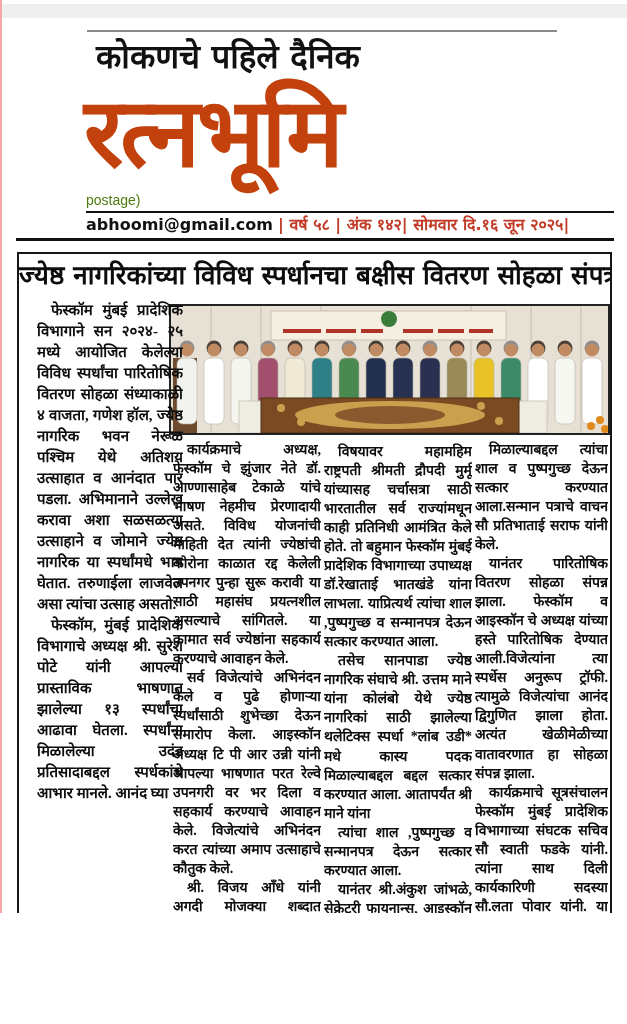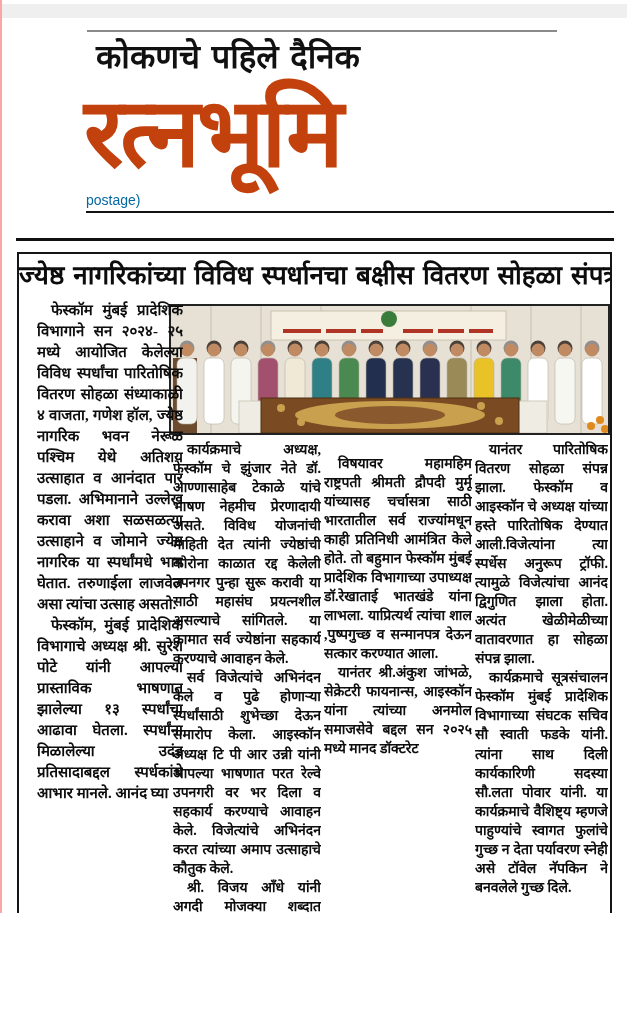--- a/index.html
+++ b/index.html
@@ -16,21 +16,21 @@
   .tagline {
     position:absolute; left:94px; top:33px; font-size:33px; font-weight:bold; color:#111;
     font-family:"DejaVu Sans", sans-serif; white-space:nowrap;
   }
   .masthead-title {
     position:absolute; left:82px; top:58px; width:480px; height:150px;
     font-size:96px; line-height:150px; font-weight:bold; color:#c2410c;
     font-family:"DejaVu Sans", sans-serif; white-space:nowrap; letter-spacing:-3px;
     overflow:visible;
   }
-  .postage { position:absolute; left:84px; top:192px; font-size:14px; color:#0369a1;
+  .postage { position:absolute; left:84px; top:192px; font-size:14px; color:#4d7c0f;
     font-family:"Liberation Sans", sans-serif; }
   .rule-top { position:absolute; left:84px; top:211px; width:528px; height:2px; background:#111; }
   .rule-bottom { position:absolute; left:14px; top:238px; width:598px; height:3px; background:#111; }
   .info-line { position:absolute; left:84px; top:213px; width:528px; height:24px;
     font-size:16px; white-space:nowrap; overflow:hidden;
     font-family:"DejaVu Sans", sans-serif; }
   .info-line .email { color:#111; font-weight:bold; }
   .info-line .issue { color:#c23b26; font-weight:bold; }
 
   
@@ -46,35 +46,39 @@
   .photo-frame {
     position:absolute; left:150px; top:50px; width:441px; height:131px;
     border:2px solid #222; box-sizing:border-box; background:#e7e2d6; overflow:hidden;
   }
   .col {
     position:absolute; overflow:hidden; color:#0d0d0d; font-weight:bold;
     font-family:"Liberation Serif", serif;
   }
   .col-1 { left:6px;  top:46px;  width:146px; height:706px; font-size:15px; line-height:1.40;margin-left:12px; }
   .col-2 { left:154px; top:186px; width:148px; height:566px; font-size:14px; line-height:1.36; }
-  .col-3 { left:305px; top:200px; width:148px; height:566px; font-size:14px; line-height:1.36; }
+  .col-3 { left:305px; top:188px; width:148px; height:566px; font-size:14px; line-height:1.36; }
   .col-4 { left:456px; top:186px; width:133px; height:566px; font-size:14px; line-height:1.36; }
   .para { margin:0; text-indent:14px; text-align:justify; }
 </style>
 </head>
 <body>
 
 <div id="page">
   <div class="gray-band"></div>
 
   <div class="head-rule"></div>
   <div class="tagline">कोकणचे पहिले दैनिक</div>
   <div class="masthead-title">रत्नभूमि</div>
   <div class="postage">postage)</div>
   <div class="rule-top"></div>
+  <div class="info-line">
+    <span class="email">abhoomi@gmail.com</span>
+    <span class="issue">| वर्ष ५८ |  अंक १४२|  सोमवार दि.१६ जून २०२५|</span>
+  </div>
   <div class="rule-bottom"></div>
 
   <div class="article-box">
     <div class="headline">ज्येष्ठ नागरिकांच्या विविध स्पर्धानचा बक्षीस वितरण सोहळा संपत्र</div>
 
     <div class="photo-frame">
       <svg width="437" height="127" viewBox="0 0 437 127" xmlns="http://www.w3.org/2000/svg">
 
         <rect x="0" y="0" width="437" height="127" fill="#e6e1d4"></rect>
         <g stroke="#d6d0c1" stroke-width="2">
@@ -206,20 +210,23 @@
         <p class="para">फेस्कॉम मुंबई प्रादेशिक विभागाने सन २०२४- २५ मध्ये आयोजित केलेल्या विविध स्पर्धांचा पारितोषिक वितरण सोहळा संध्याकाळी ४ वाजता, गणेश हॉल, ज्येष्ठ नागरिक भवन नेरूळ पश्चिम येथे अतिशय उत्साहात व आनंदात पार पडला. अभिमानाने उल्लेख करावा अशा सळसळत्या उत्साहाने व जोमाने ज्येष्ठ नागरिक या स्पर्धांमधे भाग घेतात. तरुणाईला लाजवेल असा त्यांचा उत्साह असतो.</p>
         <p class="para">फेस्कॉम, मुंबई प्रादेशिक विभागाचे अध्यक्ष श्री. सुरेश पोटे यांनी आपल्या प्रास्ताविक भाषणात झालेल्या १३ स्पर्धांचा आढावा घेतला. स्पर्धांना मिळालेल्या उदंड प्रतिसादाबद्दल स्पर्धकांचे आभार मानले. आनंद घ्या</p>
       </div>
     <div class="col col-2">
         <p class="para">कार्यक्रमाचे अध्यक्ष, फेस्कॉम चे झुंजार नेते डॉ. आण्णासाहेब टेकाळे यांचे भाषण नेहमीच प्रेरणादायी असते. विविध योजनांची माहिती देत त्यांनी ज्येष्ठांची कोरोना काळात रद्द केलेली उपनगर पुन्हा सुरू करावी या साठी महासंघ प्रयत्नशील असल्याचे सांगितले. या कामात सर्व ज्येष्ठांना सहकार्य करण्याचे आवाहन केले.</p>
         <p class="para">सर्व विजेत्यांचे अभिनंदन केले व पुढे होणाऱ्या स्पर्धांसाठी शुभेच्छा देऊन समारोप केला. आइस्कॉन अध्यक्ष टि पी आर उन्नी यांनी आपल्या भाषणात परत रेल्वे उपनगरी वर भर दिला व सहकार्य करण्याचे आवाहन केले. विजेत्यांचे अभिनंदन करत त्यांच्या अमाप उत्साहाचे कौतुक केले.</p>
         <p class="para">श्री. विजय आँधे यांनी अगदी मोजक्या शब्दात उपस्थितांना मार्गदर्शन केले. मे २०२५ मध्ये -ging with dignity या</p>
       </div>
     <div class="col col-3">
         <p class="para">विषयावर महामहिम राष्ट्रपती श्रीमती द्रौपदी मुर्मू यांच्यासह चर्चासत्रा साठी भारतातील सर्व राज्यांमधून काही प्रतिनिधी आमंत्रित केले होते. तो बहुमान फेस्कॉम मुंबई प्रादेशिक विभागाच्या उपाध्यक्ष डॉ.रेखाताई भातखंडे यांना लाभला. याप्रित्यर्थ त्यांचा शाल ,पुष्पगुच्छ व सन्मानपत्र देऊन सत्कार करण्यात आला.</p>
+        <p class="para">तसेच सानपाडा ज्येष्ठ नागरिक संघाचे श्री. उत्तम माने यांना कोलंबो येथे ज्येष्ठ नागरिकां साठी झालेल्या थलेटिक्स स्पर्धा *लांब उडी* मधे कास्य पदक मिळाल्याबद्दल बद्दल सत्कार करण्यात आला. आतापर्यंत श्री माने यांना</p>
+        <p class="para">त्यांचा शाल ,पुष्पगुच्छ व सन्मानपत्र देऊन सत्कार करण्यात आला.</p>
         <p class="para">यानंतर श्री.अंकुश जांभळे, सेक्रेटरी फायनान्स, आइस्कॉन यांना त्यांच्या अनमोल समाजसेवे बद्दल सन २०२५ मध्ये मानद डॉक्टरेट</p>
       </div>
     <div class="col col-4">
+        <p class="para">मिळाल्याबद्दल त्यांचा शाल व पुष्पगुच्छ देऊन सत्कार करण्यात आला.सन्मान पत्राचे वाचन सौ प्रतिभाताई सराफ यांनी केले.</p>
         <p class="para">यानंतर पारितोषिक वितरण सोहळा संपन्न झाला. फेस्कॉम व आइस्कॉन चे अध्यक्ष यांच्या हस्ते पारितोषिक देण्यात आली.विजेत्यांना त्या स्पर्धेस अनुरूप ट्रॉफी. त्यामुळे विजेत्यांचा आनंद द्विगुणित झाला होता. अत्यंत खेळीमेळीच्या वातावरणात हा सोहळा संपन्न झाला.</p>
         <p class="para">कार्यक्रमाचे सूत्रसंचालन फेस्कॉम मुंबई प्रादेशिक विभागाच्या संघटक सचिव सौ स्वाती फडके यांनी. त्यांना साथ दिली कार्यकारिणी सदस्या सौ.लता पोवार यांनी. या कार्यक्रमाचे वैशिष्ट्य म्हणजे पाहुण्यांचे स्वागत फुलांचे गुच्छ न देता पर्यावरण स्नेही असे टॉवेल नॅपकिन ने बनवलेले गुच्छ दिले.</p>
       </div>
   </div>
 </div>
 
 </body></html>

